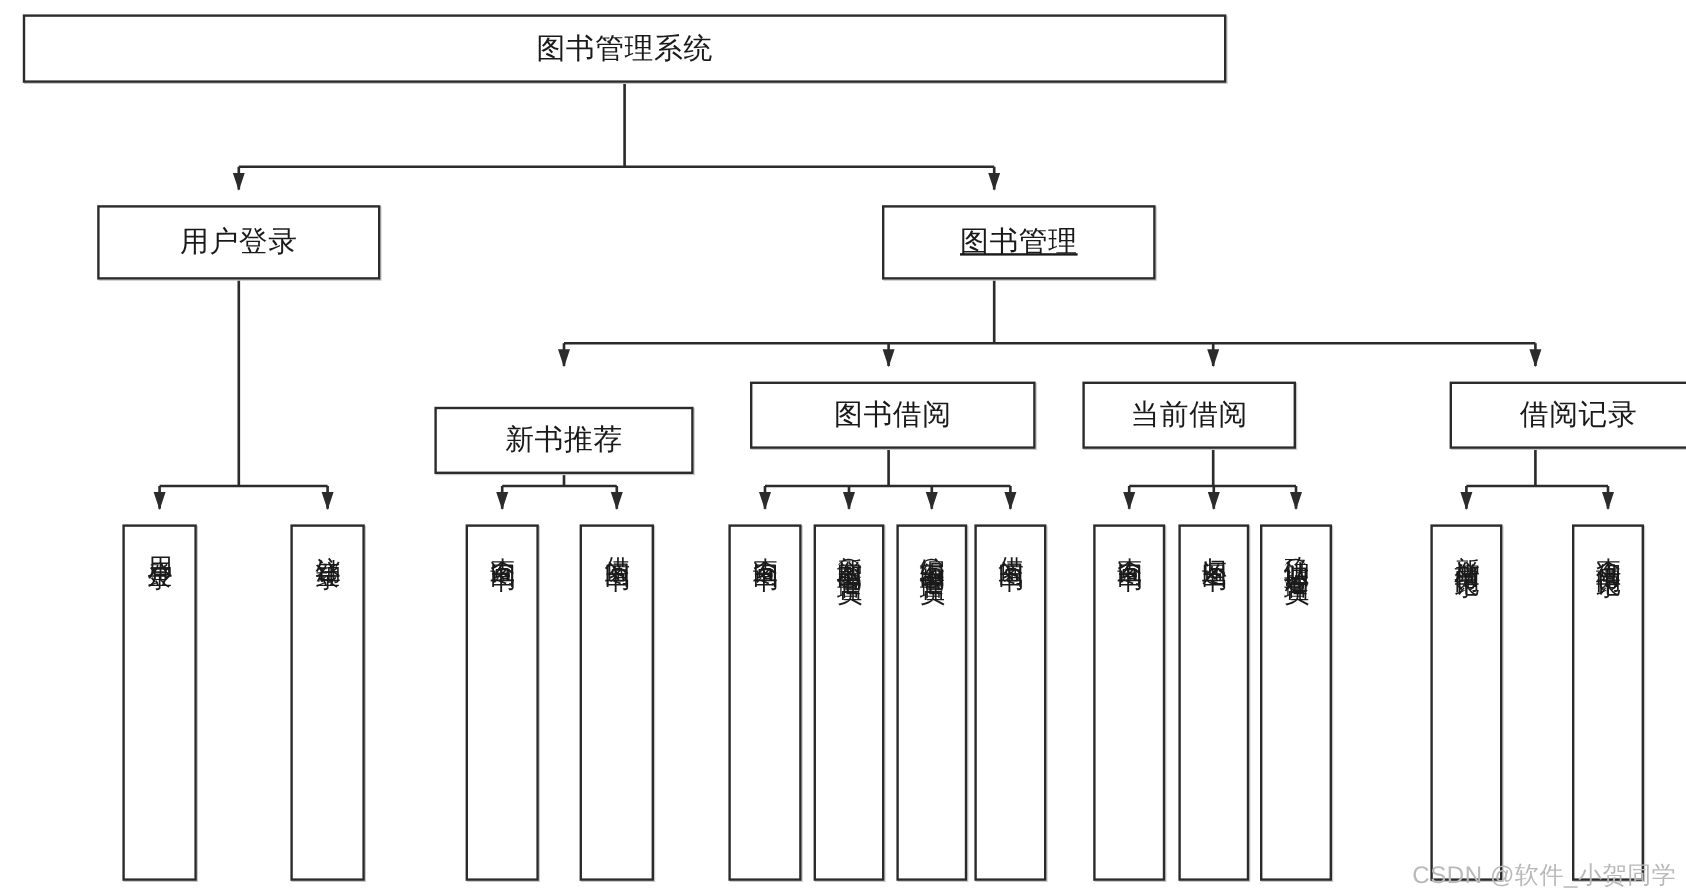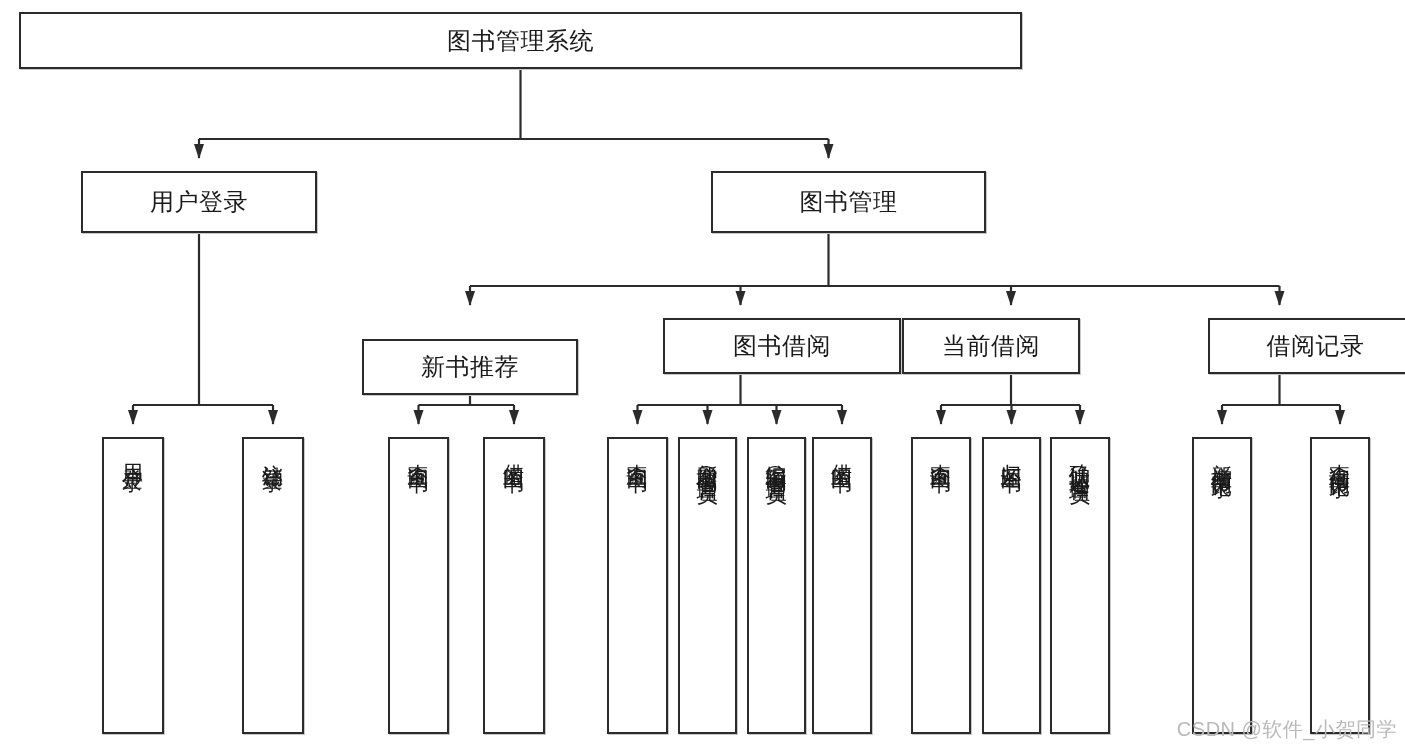--- a/index.html
+++ b/index.html
@@ -120,27 +120,27 @@
       </g>
   </svg>
 
   <div id="node-layer">
       <div class="node h" style="left: 19px; top: 12px; width: 1003px; height: 57px;">
         <span class="label">图书管理系统</span>
       </div>
       <div class="node h" style="left: 81px; top: 171px; width: 236px; height: 62px;">
         <span class="label">用户登录</span>
       </div>
-      <div class="node h" style="left: 711px; top: 171px; width: 275px; height: 62px;">
+      <div class="node h" style="left: 735px; top: 171px; width: 228px; height: 62px; text-decoration: underline;">
         <span class="label">图书管理</span>
       </div>
       <div class="node h" style="left: 362px; top: 318px; width: 216px; height: 56px; margin-top: 21px;">
         <span class="label">新书推荐</span>
       </div>
-      <div class="node h" style="left: 663px; top: 318px; width: 238px; height: 56px;">
+      <div class="node h" style="left: 625px; top: 318px; width: 238px; height: 56px;">
         <span class="label">图书借阅</span>
       </div>
       <div class="node h" style="left: 902px; top: 318px; width: 178px; height: 56px;">
         <span class="label">当前借阅</span>
       </div>
       <div class="node h" style="left: 1172px; top: 318px; width: 215px; height: 56px; margin-left: 36px;">
         <span class="label">借阅记录</span>
       </div>
       <div class="node v" style="left: 102px; top: 437px; width: 62px; height: 297px;">
         <span class="label">用户登录</span>

